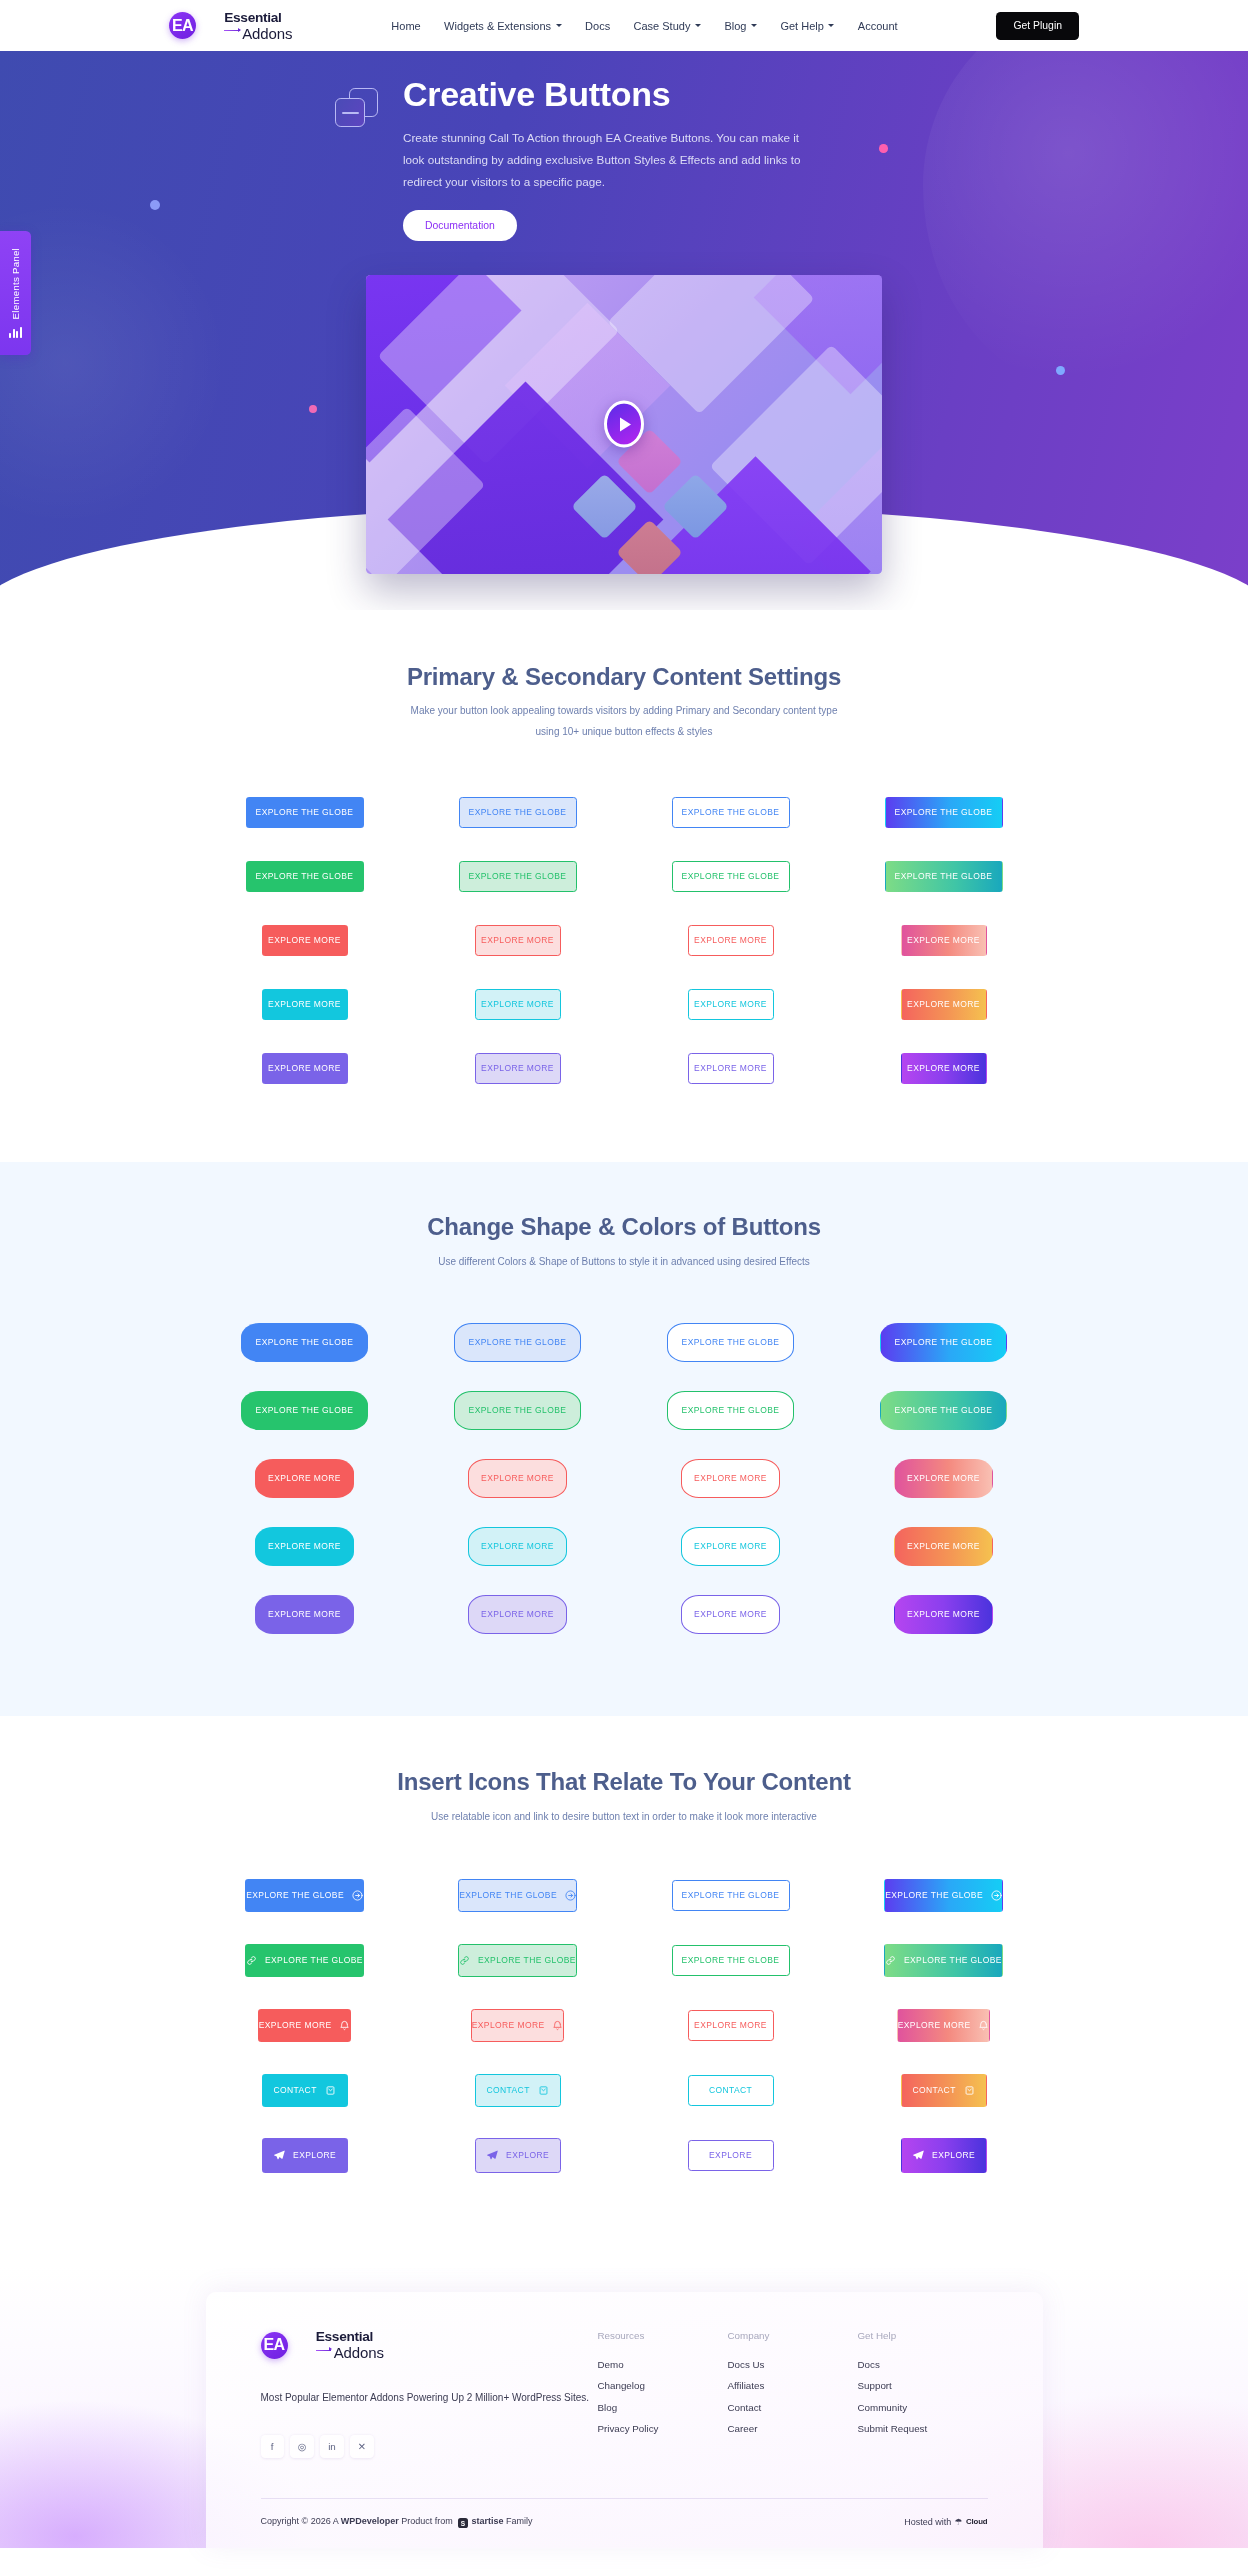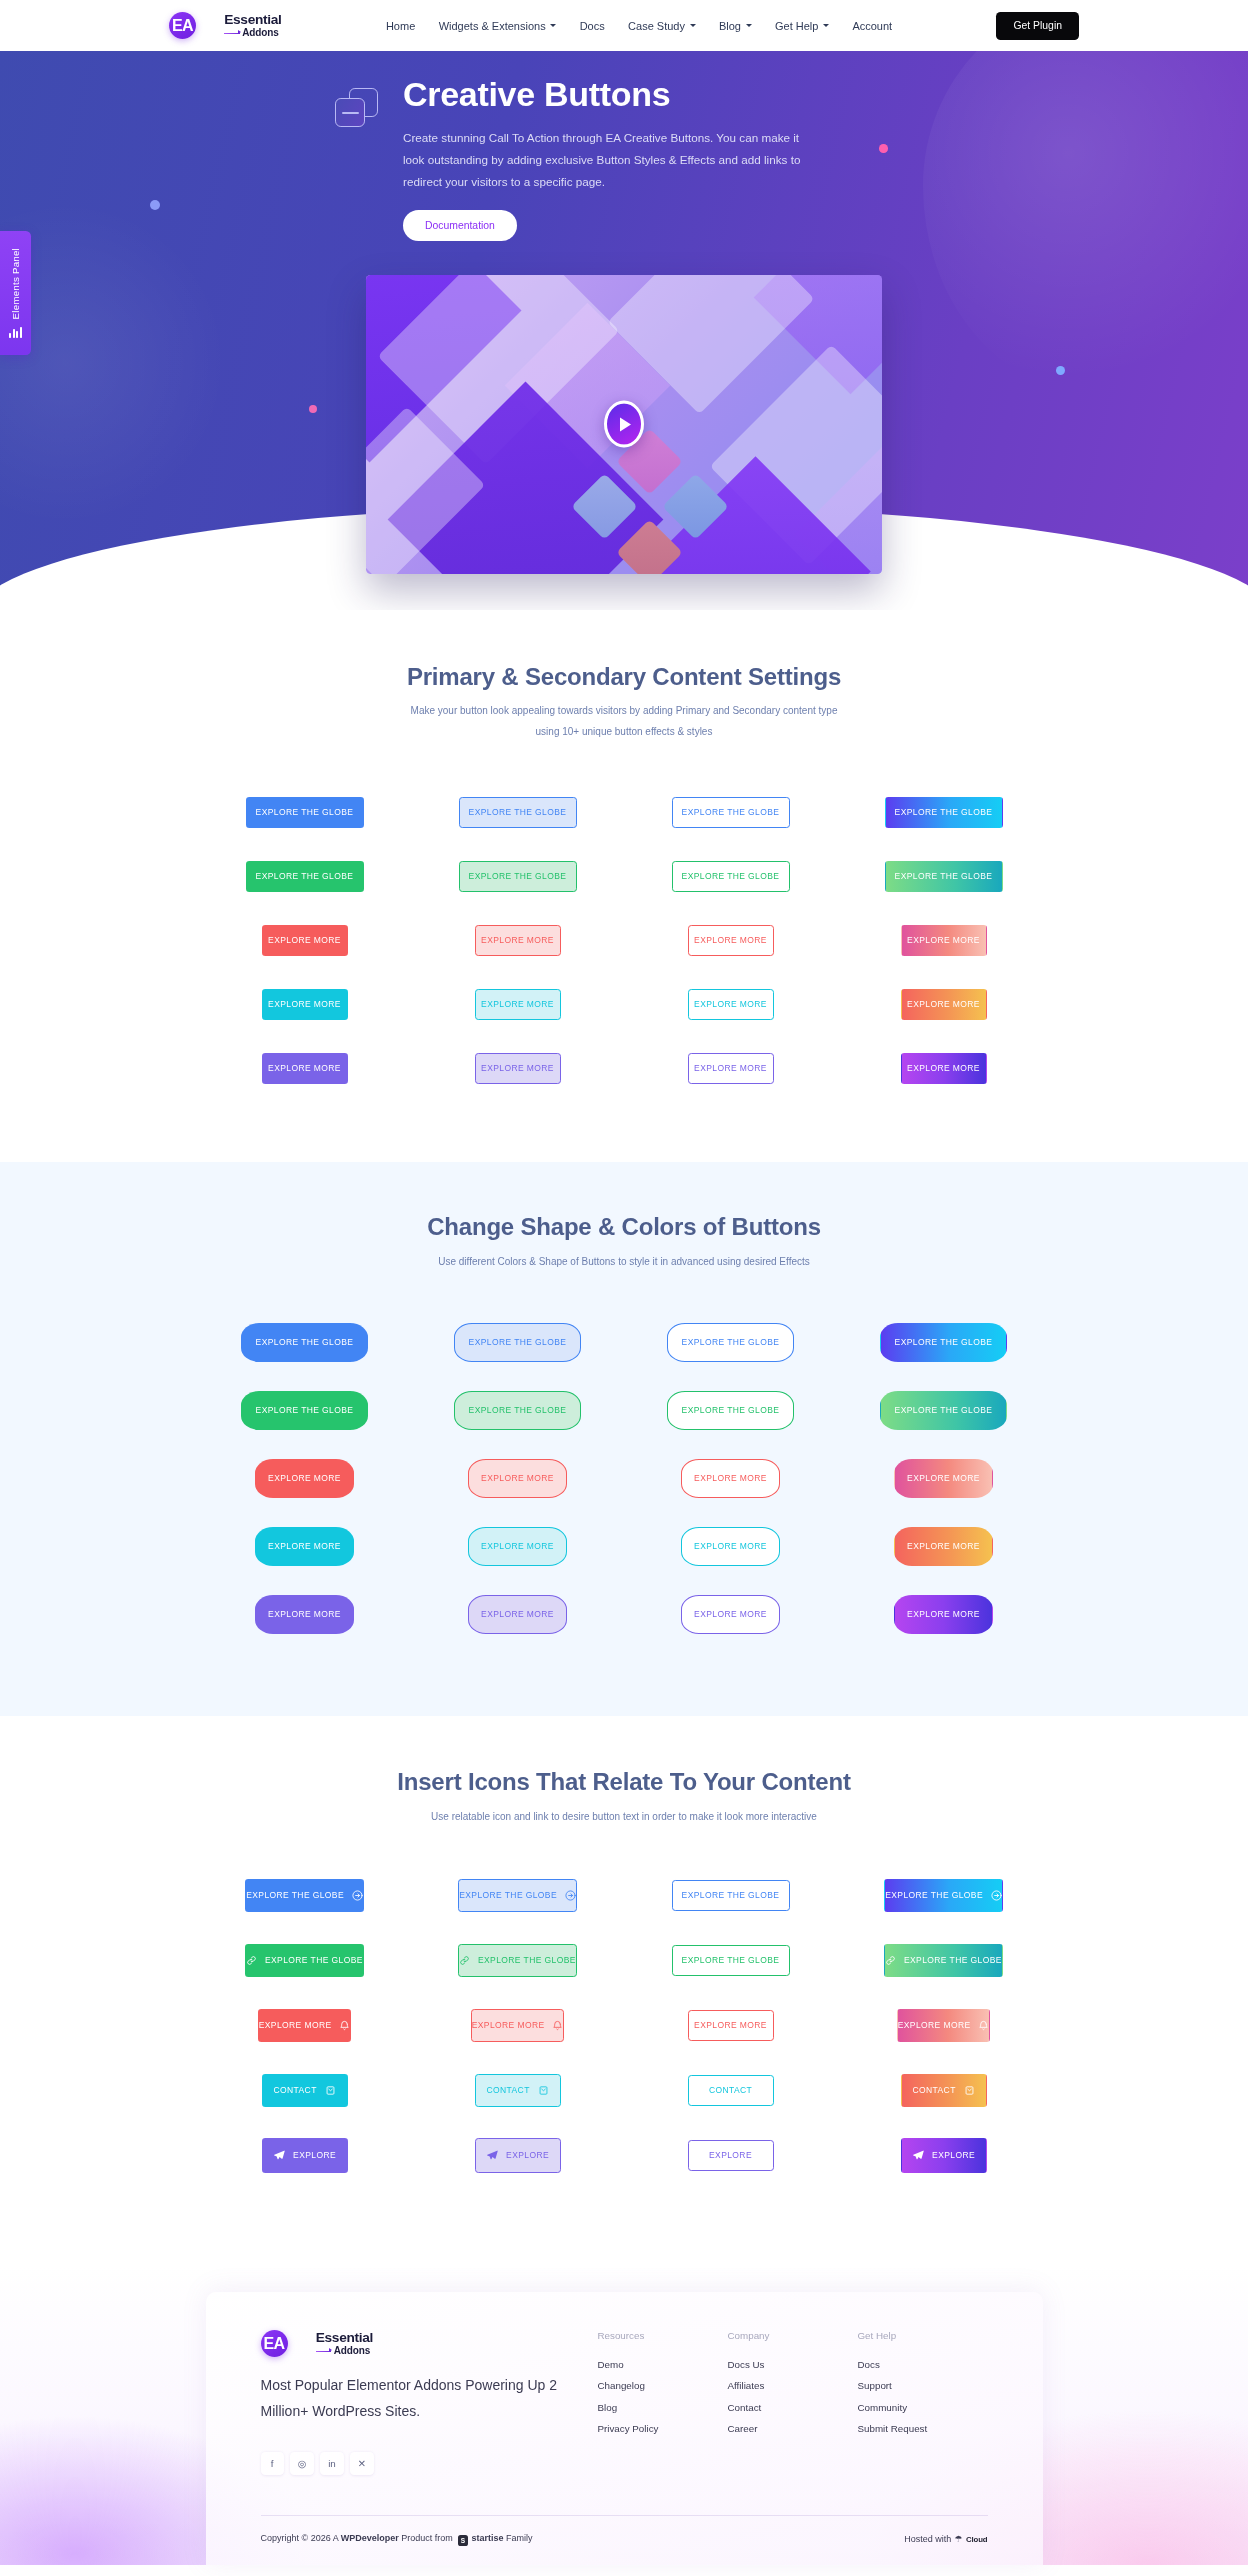--- a/index.html
+++ b/index.html
@@ -33,21 +33,21 @@
     background: linear-gradient(145deg,#8b35f5 0%,#6f1fe0 100%);
     display: flex; align-items: center; justify-content: center;
     color: #fff; font-size: 16px; font-weight: 700; letter-spacing: -0.7px;
     box-shadow: 0 2px 5.9px rgba(120,40,230,.35);
   }
   .brand-text { line-height: 1; margin-left: 21px; }
   .brand-text .b1 {
     display:block; font-size: 13.7px; font-weight: 700; color: #1b1b3a; letter-spacing: -0.3px;
   }
   .brand-text .b2 {
-    display:block; font-size: 10px; font-weight: 700; color: #1b1b3a;
+    display:block; font-size: 15px; font-weight: 400; color: #1b1b3a;
     letter-spacing: -0.1px; margin-top: 1.3px; padding-left: 18px; position: relative;
   }
   .brand-text .b2::before{
     content:""; position:absolute; left:0; top:4.6px; width:15.6px; height:1.3px;
     background: linear-gradient(90deg,#a855f7,#6d28d9);
   }
   .brand-text .b2::after{
     content:""; position:absolute; left:13.7px; top:2.3px;
     border-left:3.9px solid #6d28d9; border-top:2.9px solid transparent; border-bottom:2.9px solid transparent;
   }
@@ -223,21 +223,21 @@
   .footer-card {
     position: relative; z-index: 2;
     width: 837px; margin: 0 auto;
     background: linear-gradient(160deg, rgba(255,255,255,.86), rgba(252,246,255,.82));
     border-radius: 10.4px 10.4px 0 0;
     padding: 38px 55px 0;
     box-shadow: 0 -1.3px 26px rgba(150,110,200,.10);
   }
   .footer-top { display: flex; gap: 0; }
   .f-brand-col { width: 364px; }
-  .f-tag { margin-top: 16px; font-size: 14px; color: #3b3b52; line-height: 1.85; }
+  .f-tag { margin-top: 29px; font-size: 10px; color: #3b3b52; line-height: 1.85; }
   .f-socials { display: flex; gap: 6.5px; margin-top: 27px; }
   .f-soc {
     width: 23.4px; height: 23.4px; border-radius: 4.6px; background: rgba(255,255,255,.75);
     display: flex; align-items: center; justify-content: center;
     color: #5f6484; font-size: 9.8px; cursor: pointer;
     box-shadow: 0 0.7px 2.6px rgba(120,90,170,.12);
   }
   .f-col { width: 130px; }
   .f-col h4 { font-size: 9.8px; font-weight: 400; color: #a8a8bd; margin-bottom: 18px; }
   .f-col a {

